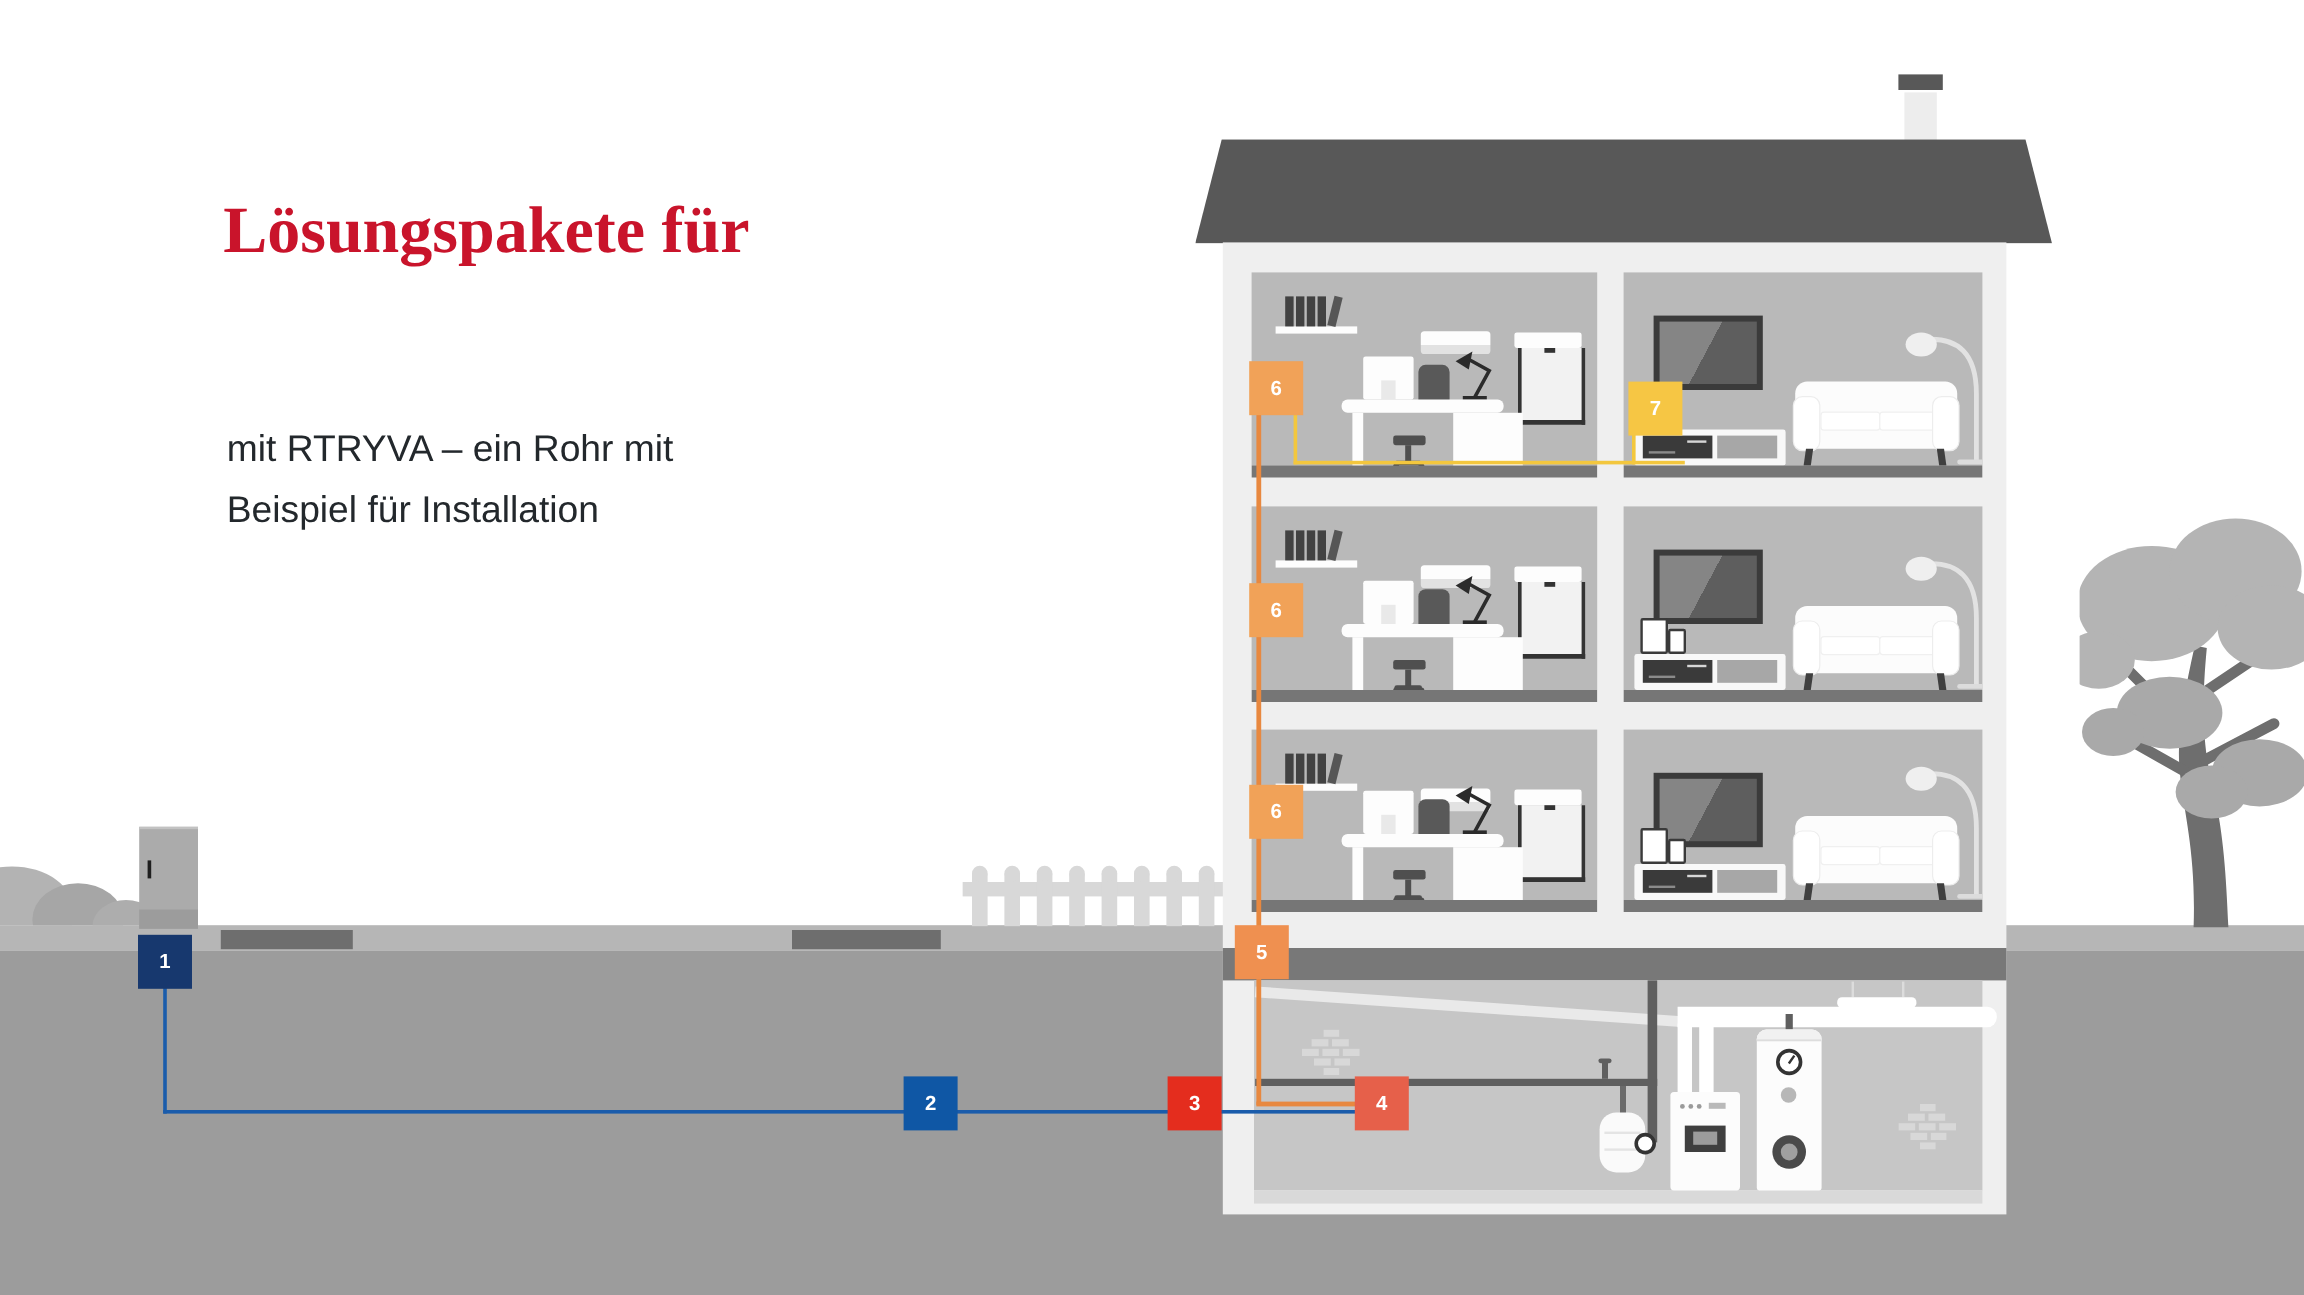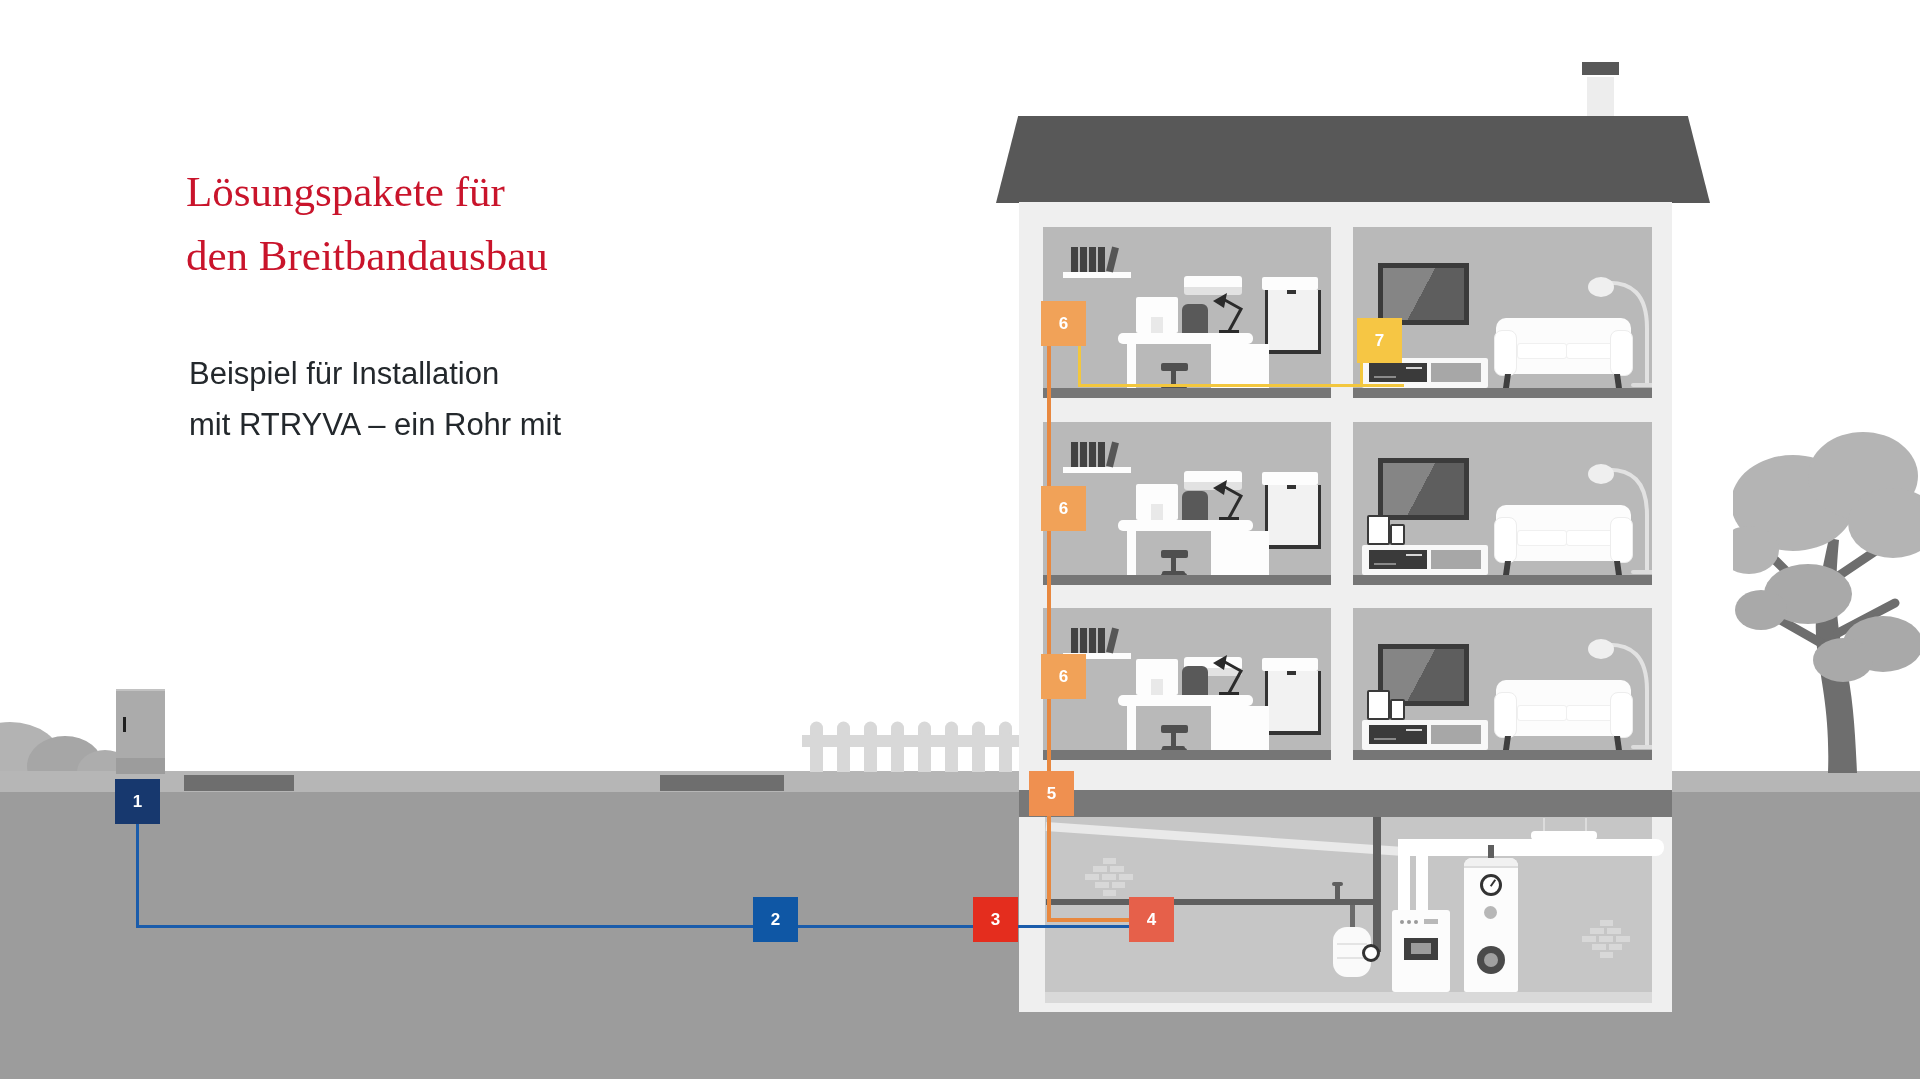--- a/index.html
+++ b/index.html
@@ -2,21 +2,21 @@
 <html><head>
 <meta charset="utf-8">
 <style>
   html,body{margin:0;padding:0;background:#fff;}
   .stage{position:relative;width:1920px;height:1079px;background:#fff;overflow:hidden;
          font-family:"Liberation Sans","DejaVu Sans",sans-serif;}
   .abs{position:absolute;}
 
   
   .title{position:absolute;left:186px;top:160px;font-family:"Liberation Serif","DejaVu Serif",serif;
-         font-weight:normal;font-size:43px;line-height:64px;color:#c9142b;}
+         font-weight:bold;font-size:55px;line-height:64px;color:#c9142b;text-align:right;}
   .subtitle{position:absolute;left:189px;top:348px;font-size:31px;line-height:51px;color:#23282c;}
 
   
   .ground{position:absolute;left:0;top:792px;width:1920px;height:287px;background:#9c9c9c;}
   .sidewalk{position:absolute;left:0;top:771px;width:1920px;height:21px;background:#b6b6b6;}
   .dark-seg{position:absolute;top:775px;height:16px;background:#6e6e6e;}
 
   
   .cabinet{position:absolute;left:116px;top:689px;width:49px;height:83px;background:#ababab;border-top:2px solid #c2c2c2;}
   .cabinet-bottom{position:absolute;left:0;bottom:0;width:100%;height:16px;background:#9c9c9c;}
@@ -109,25 +109,24 @@
   .marker{position:absolute;width:45px;height:45px;display:flex;align-items:center;justify-content:center;}
   .marker span{color:#fff;font-weight:bold;font-size:17px;}
 </style>
 </head>
 <body>
 
 <div class="stage">
 
   <div class="title" style="color: rgb(201, 20, 43);">
     <div>Lösungspakete für</div>
-    <div>den Breitbandausbau</div>
   </div>
   <div class="subtitle">
+    <div>mit RTRYVA – ein Rohr mit</div>
     <div>Beispiel für Installation</div>
-    <div>mit RTRYVA – ein Rohr mit</div>
   </div>
 
   <div class="sidewalk"></div>
   <div class="ground"></div>
   <div class="dark-seg" style="left:184px;width:110px;"></div>
   <div class="dark-seg" style="left:660px;width:124px;"></div>
 
   <svg class="abs" style="left:-20px;top:700px;" width="150" height="71" viewBox="0 0 150 71">
     <ellipse cx="30" cy="60" rx="52" ry="38" fill="#b3b3b3"></ellipse>
     <ellipse cx="85" cy="66" rx="38" ry="30" fill="#a6a6a6"></ellipse>

